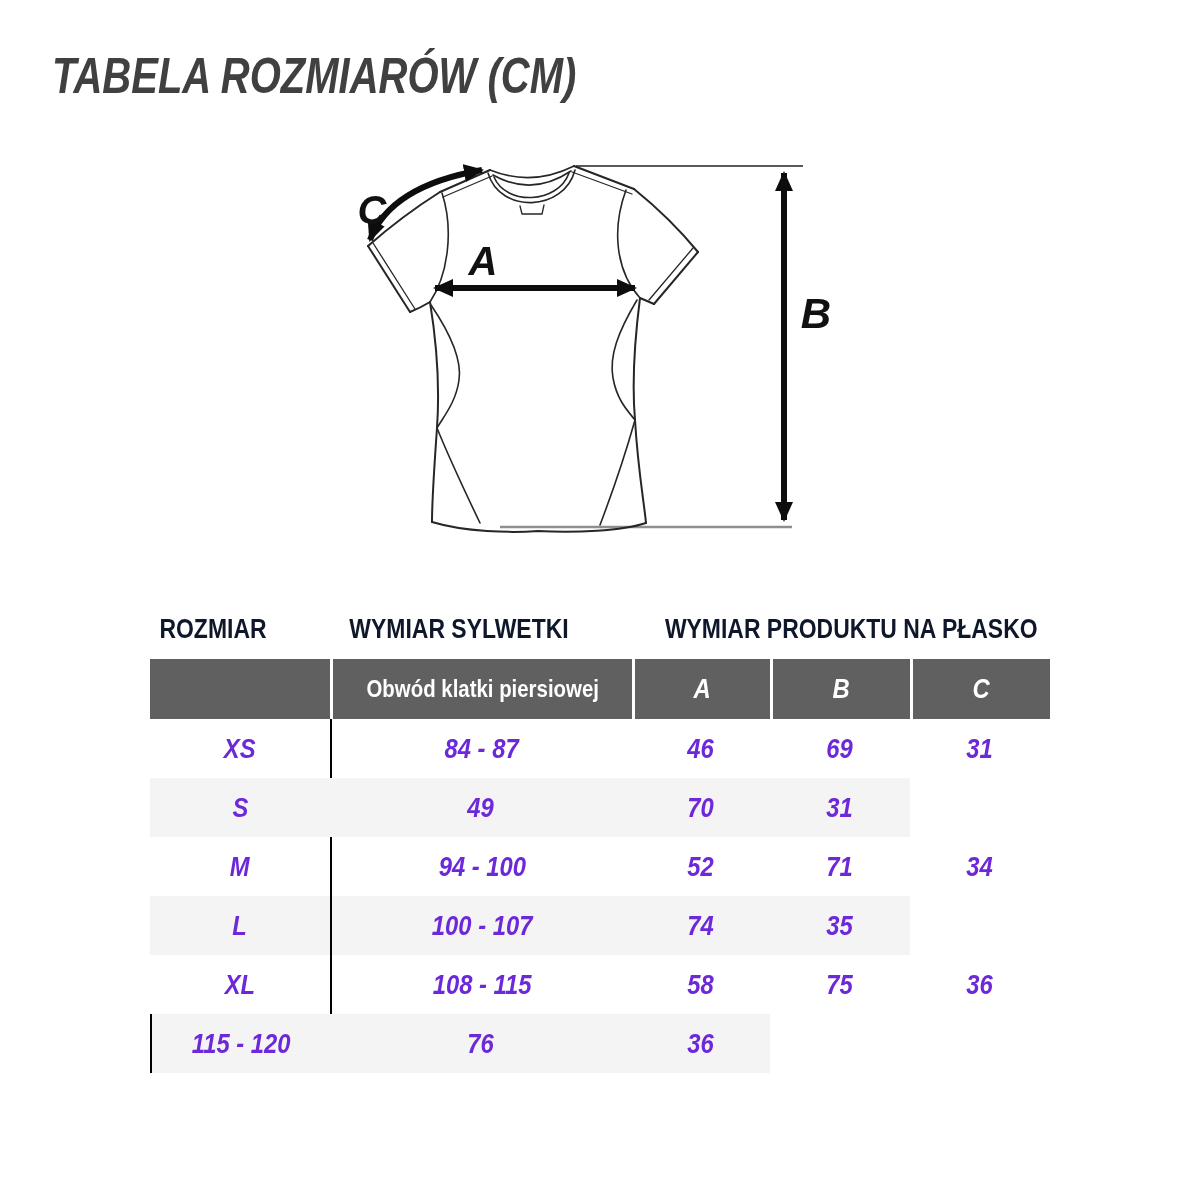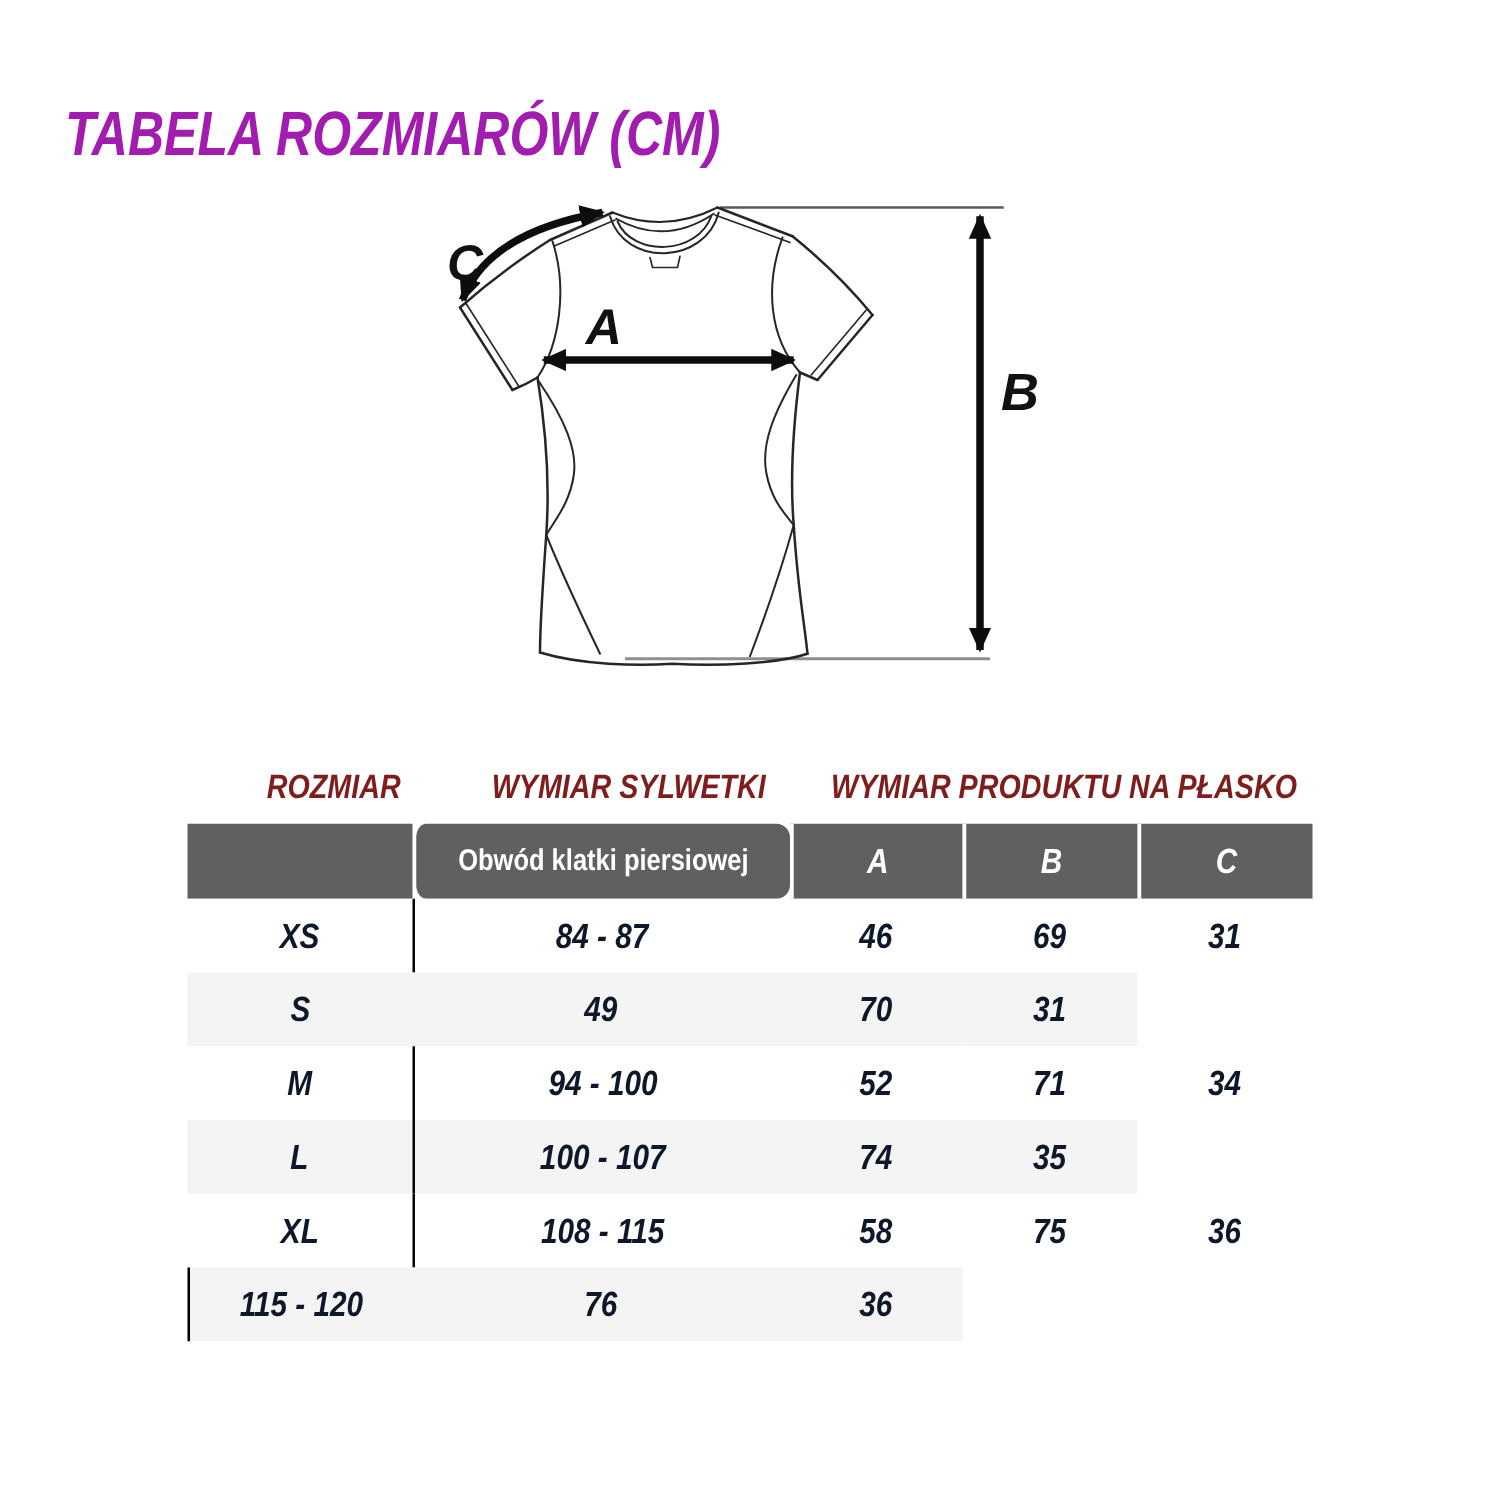--- a/index.html
+++ b/index.html
@@ -7,49 +7,49 @@
   .page {
     position:relative; width:1200px; height:1200px; background:#ffffff;
     font-family:"Liberation Sans", sans-serif; color:#161616; overflow:hidden;
   }
   .cnd { display:inline-block; transform:scaleX(0.85); transform-origin:center; white-space:nowrap; }
   .cnd-l { display:inline-block; transform:scaleX(0.80); transform-origin:left center; white-space:nowrap; }
 
   
   .title {
     position:absolute; left:52px; top:50px; font-size:50px; line-height:52px;
-    font-weight:bold; font-style:italic; color:#a21caf; letter-spacing:0;margin-top:31px;
+    font-weight:bold; font-style:italic; color:#404040; letter-spacing:0;
   }
 
   
   .diagram { position:absolute; left:330px; top:140px; width:560px; height:420px; }
 
   
   .section-headers {
     position:absolute; left:150px; top:612px; width:900px; height:34px;
     display:grid; grid-template-columns:180px 302px 418px; align-items:center;
   }
   .section-headers .sh {
-    text-align:right; font-size:27px; font-weight:bold; font-style:italic; color:#7f1d1d;
+    text-align:left; font-size:27px; font-weight:bold; color:#0f172a;
   }
 
   
   .size-table { position:absolute; left:150px; top:659px; width:900px; }
   .thead, .trow { display:grid; grid-template-columns:180px 302px 138px 140px 140px; }
   .thead { height:60px; }
   .thead .th {
     background:#606060; color:#ffffff; display:flex; align-items:center; justify-content:center;
   }
   .thead .th + .th { border-left:3px solid #ffffff; }
-  .th-measure { font-size:24px; font-weight:bold;border-radius:11px; }
+  .th-measure { font-size:24px; font-weight:bold; }
   .th-letter  { font-size:28px; font-weight:bold; font-style:italic; }
   .trow { height:59px; }
   .trow .td {
     display:flex; align-items:center; justify-content:center;
-    font-size:28px; font-weight:bold; font-style:italic; color:#0f172a; background:#ffffff;
+    font-size:28px; font-weight:bold; font-style:italic; color:#6d28d9; background:#ffffff;
   }
   .trow.alt .td { background:#f4f4f4; }
   .trow .td.chest { border-left:2px solid #000000; }
 </style>
 </head>
 <body>
 
 <div class="page">
 
   <h1 class="title"><span class="cnd-l">TABELA ROZMIARÓW (CM)</span></h1>

